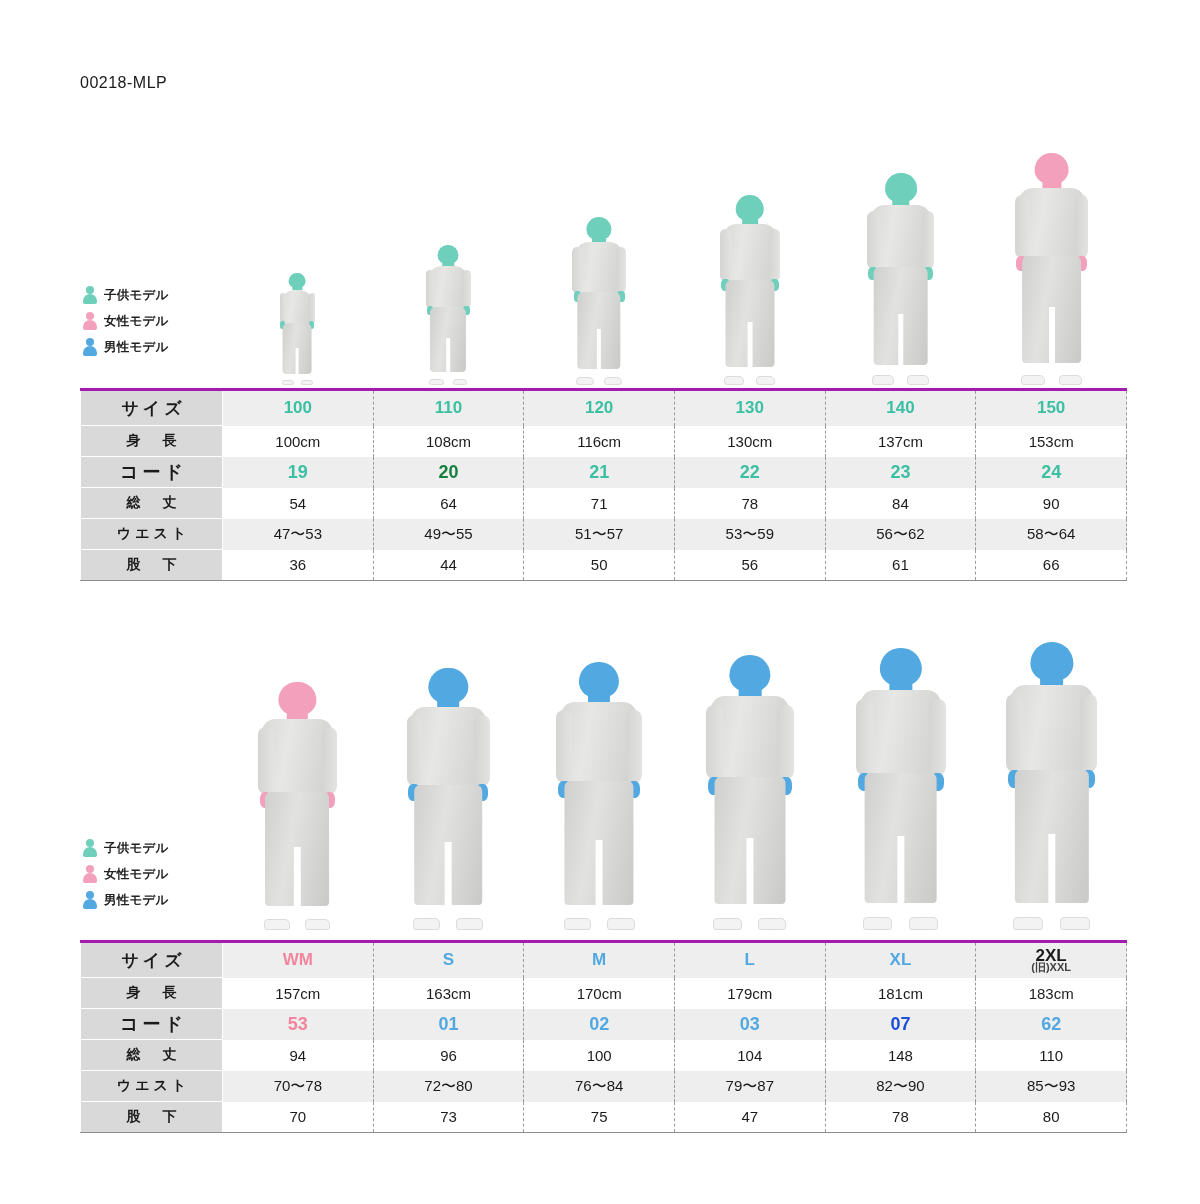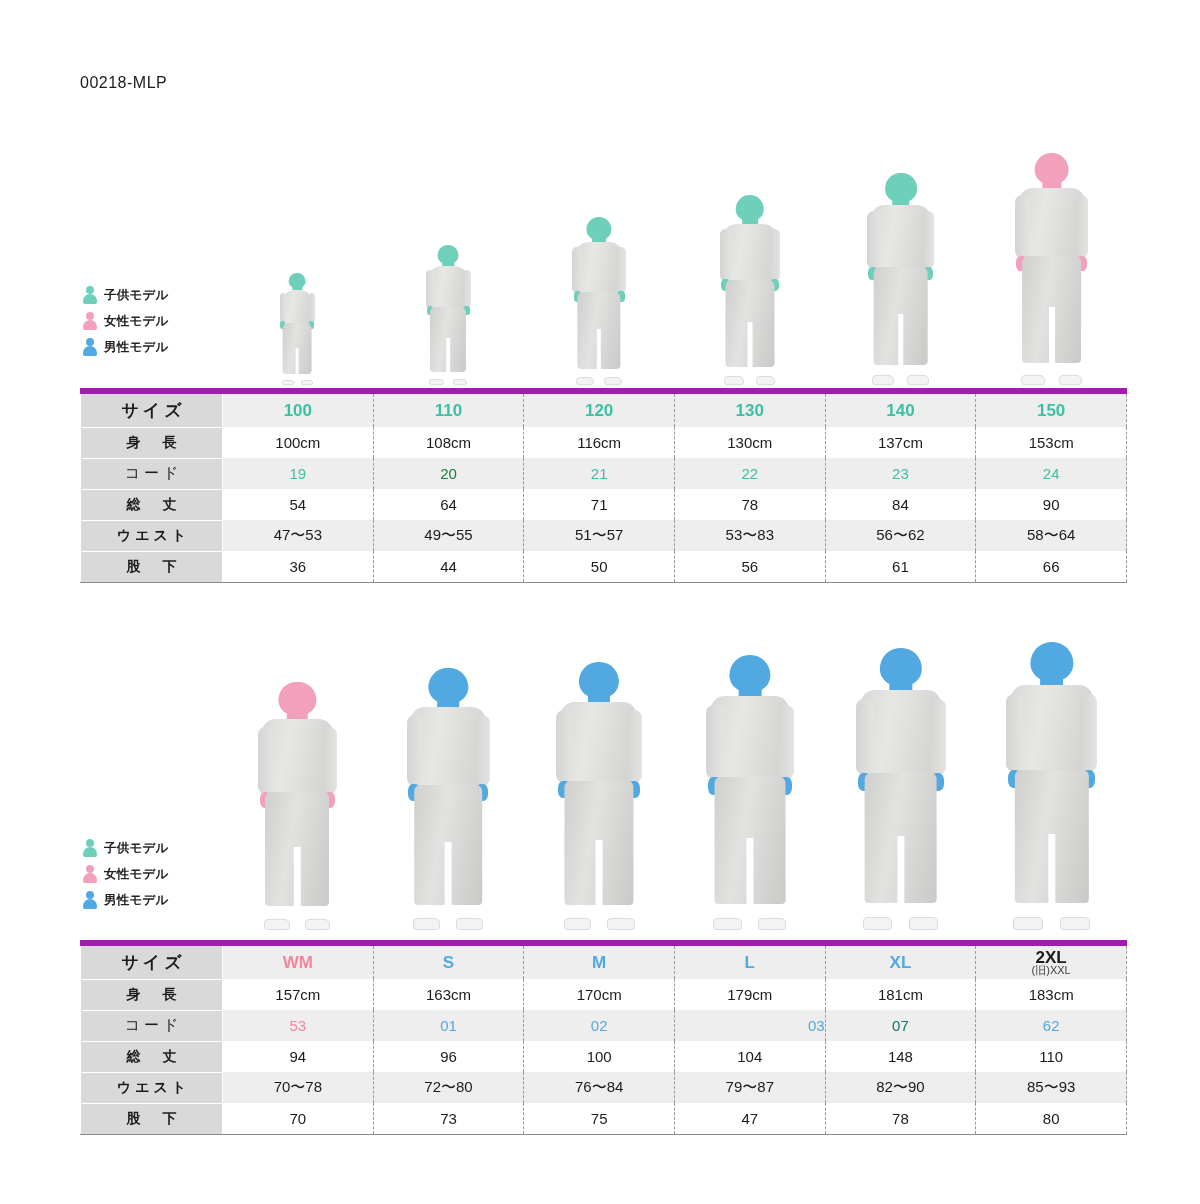--- a/index.html
+++ b/index.html
@@ -144,39 +144,39 @@
   table.size-table tr.even td { background: #ffffff; }
   table.size-table tr.odd td.rowhead,
   table.size-table tr.even td.rowhead { background: #d9d9d9; }
   table.size-table td.dcell {
     border-left: 1px dashed #9b9b9b;
     border-right: 1px dashed #9b9b9b;
     border-top: none;
     border-bottom: none;
   }
   table.size-table tr.toprow td {
-    border-top: 6px solid #a21caf;
+    border-top: 3px solid #a21caf;
   }
   table.size-table tr.lastrow td {
     border-bottom: 1px solid #8c8c8c;
   }
   table.size-table tr.sizerow td {
     font-size: 17px;
     font-weight: bold;
     height: 36px;
   }
   table.size-table tr.coderow td {
-    font-weight: normal;
-    font-size: 15px;
+    font-weight: bold;
+    font-size: 18px;
   }
   .sub-old {
     display: block;
     font-size: 11px;
     color: #3f3f3f;
-    font-weight: normal;
+    font-weight: bold;
     margin-top: -2px;
   }
   .size-2xl-wrap { line-height: 1.05; }
 </style>
 </head>
 <body>
 
 <div id="page">
 
   <div class="product-code">00218-MLP</div>
@@ -334,21 +334,21 @@
           <td class="dcell">71</td>
           <td class="dcell">78</td>
           <td class="dcell">84</td>
           <td class="dcell">90</td>
         </tr>
         <tr class="odd">
           <td class="rowhead">ウエスト</td>
           <td class="dcell">47〜53</td>
           <td class="dcell">49〜55</td>
           <td class="dcell">51〜57</td>
-          <td class="dcell">53〜83</td>
+          <td class="dcell">53〜59</td>
           <td class="dcell">56〜62</td>
           <td class="dcell">58〜64</td>
         </tr>
         <tr class="even lastrow">
           <td class="rowhead">股　下</td>
           <td class="dcell">36</td>
           <td class="dcell">44</td>
           <td class="dcell">50</td>
           <td class="dcell">56</td>
           <td class="dcell">61</td>
@@ -494,22 +494,22 @@
           <td class="dcell">170cm</td>
           <td class="dcell">179cm</td>
           <td class="dcell">181cm</td>
           <td class="dcell">183cm</td>
         </tr>
         <tr class="coderow odd">
           <td class="rowhead">コード</td>
           <td class="dcell" style="color: rgb(243, 133, 159);">53</td>
           <td class="dcell" style="color: rgb(82, 168, 224);">01</td>
           <td class="dcell" style="color: rgb(82, 168, 224);">02</td>
-          <td class="dcell" style="color: rgb(82, 168, 224); text-align: right;">03</td>
-          <td class="dcell" style="color: #0f766e;">07</td>
+          <td class="dcell" style="color: rgb(82, 168, 224);">03</td>
+          <td class="dcell" style="color: #1d4ed8;">07</td>
           <td class="dcell" style="color: rgb(82, 168, 224);">62</td>
         </tr>
         <tr class="even">
           <td class="rowhead">総　丈</td>
           <td class="dcell">94</td>
           <td class="dcell">96</td>
           <td class="dcell">100</td>
           <td class="dcell">104</td>
           <td class="dcell">148</td>
           <td class="dcell">110</td>

